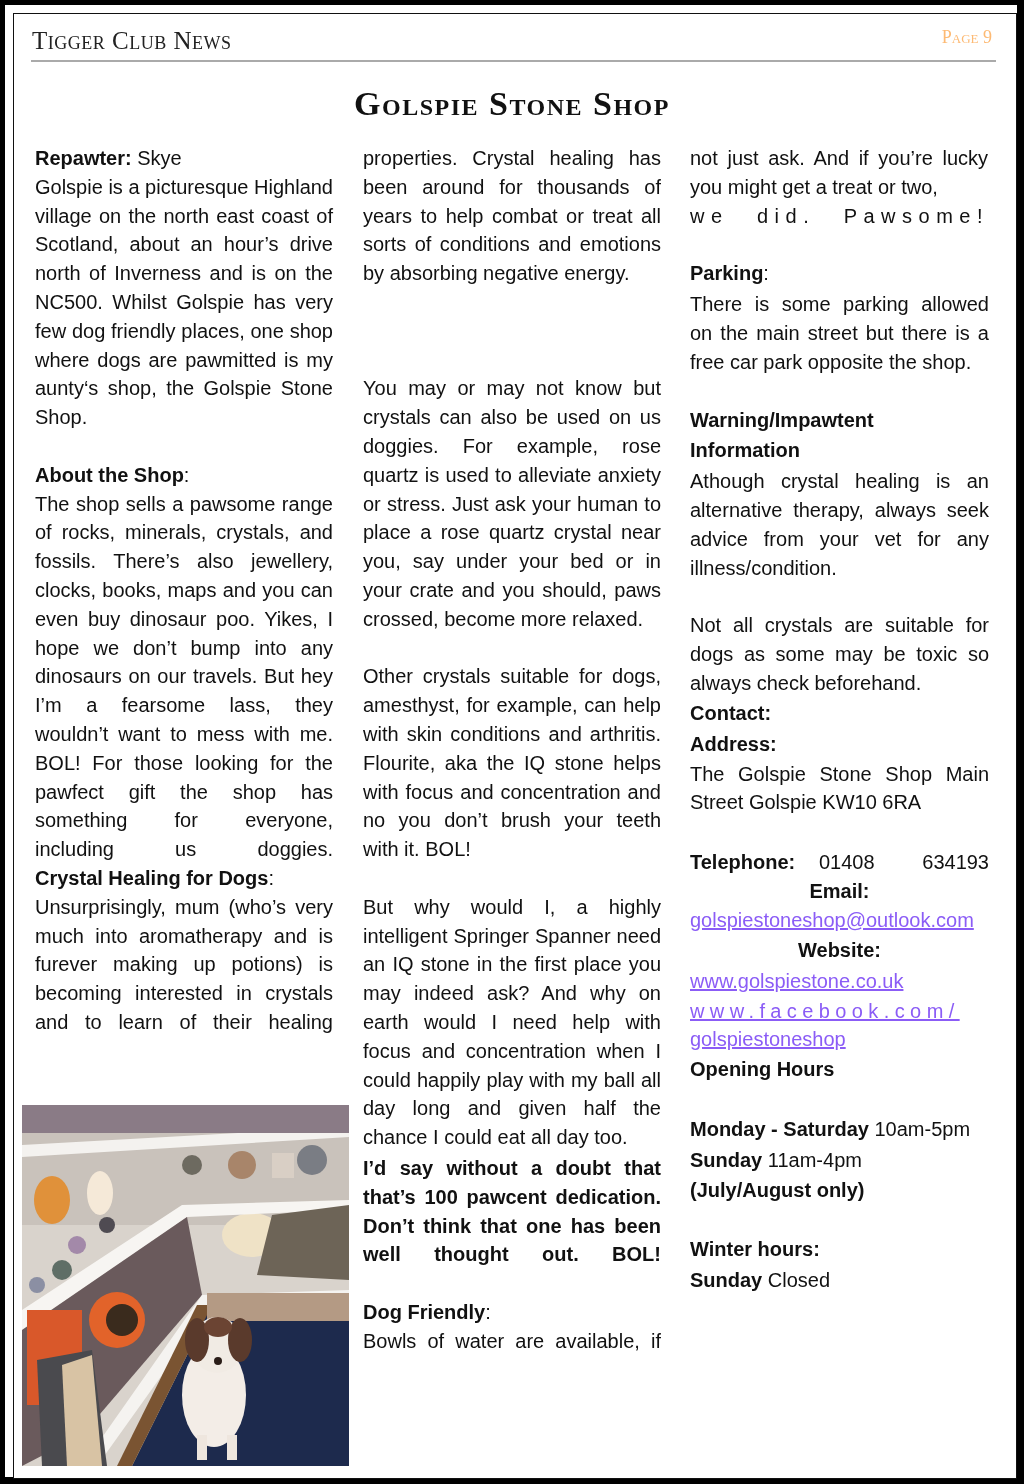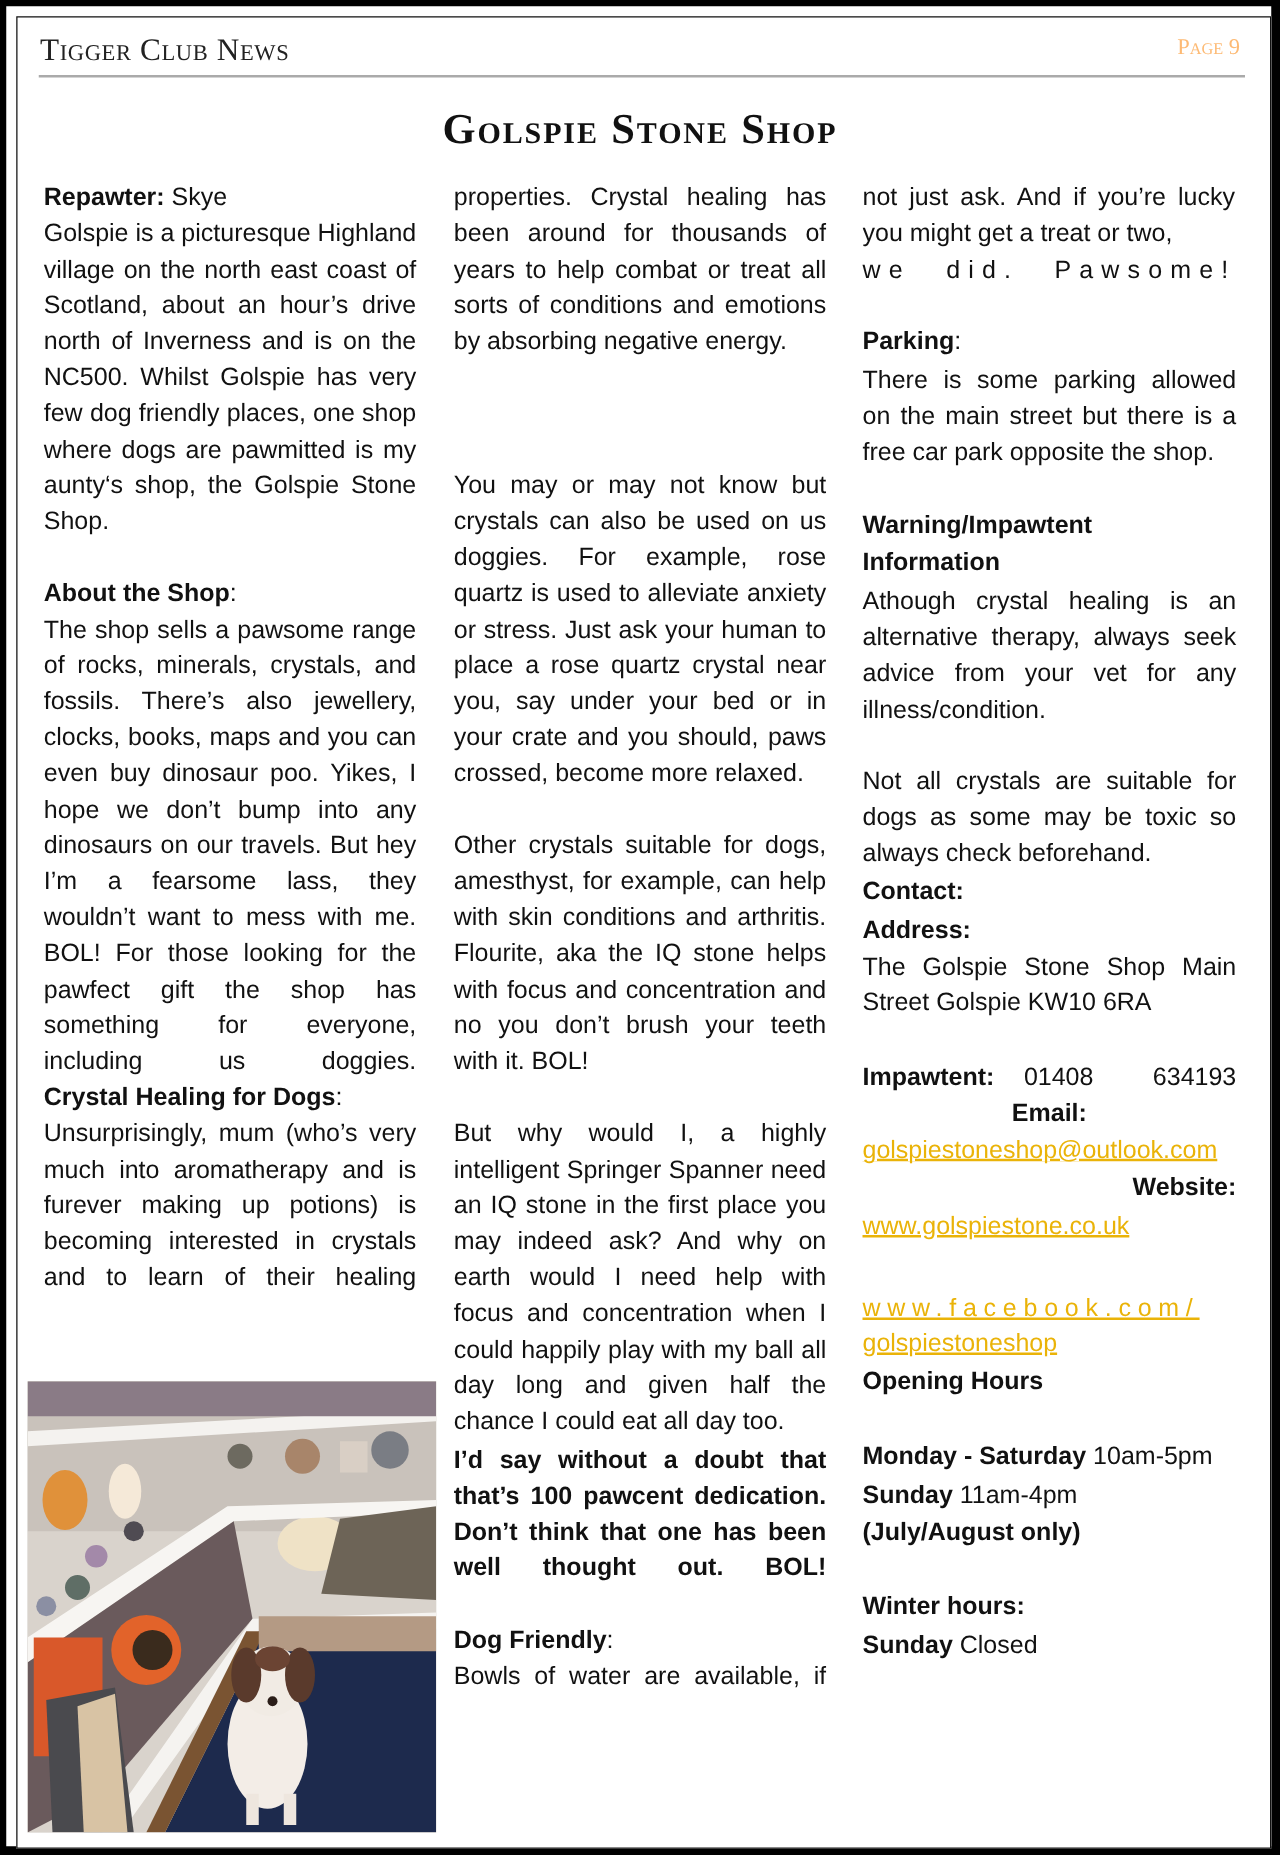--- a/index.html
+++ b/index.html
@@ -11,21 +11,21 @@
   .header-rule { position: absolute; left: 31px; top: 60px; width: 965px; height: 2px; background: #aaa; }
   .title { position: absolute; left: 0; right: 0; top: 85px; text-align: center; font-family: "Liberation Serif", serif; font-variant: small-caps; font-weight: bold; font-size: 34px; letter-spacing: 1.5px; color: #111; }
 
   .col { position: absolute; top: 144px; width: 298px; font-family: "Liberation Sans", sans-serif; font-size: 20px; line-height: 28.8px; color: #111; }
   .col p { margin: 0; text-align: justify; }
   .col .gap { height: 28.8px; }
   .c1 { left: 35px; }
   .c2 { left: 363px; }
   .c3 { left: 690px; width: 299px; }
   b, .b { font-weight: bold; }
-  a, .link { color: #eab308; text-decoration: underline; margin-top: 36px; }
+  a, .link { color: #8b5cf6; text-decoration: underline; }
   .spaced { letter-spacing: 4.2px; }
   .spaced2 { letter-spacing: 6.5px; }
   .break { word-break: break-all; }
 
   .photo { position: absolute; left: 22px; top: 1105px; width: 327px; height: 361px; overflow: hidden; background: #cfcac4; }
   .photo svg { display: block; }
 </style>
 </head>
 <body>
 
@@ -143,28 +143,28 @@
   <div class="gap"></div>
   <p style="font-weight:bold; text-align:left; width:220px; line-height:30px;">Warning/Impawtent Information</p>
   <p style="margin-top:2px;">Athough crystal healing is an alternative therapy, always seek advice from your vet for any illness/condition.</p>
   <div class="gap"></div>
   <p>Not all crystals are suitable for dogs as some may be toxic so always check beforehand.</p>
   <p style="font-weight:bold; text-align:left; line-height:31px;">Contact:</p>
   <p style="font-weight:bold; text-align:left; line-height:31px;">Address:</p>
   <p>The Golspie Stone Shop Main Street Golspie KW10 6RA</p>
   <div class="gap"></div>
   <p style="text-align-last:justify; margin-top:2px;">
-    <b>Impawtent:</b>
+    <b>Telephone:</b>
     <span style="word-spacing:24px;">01408 634193</span>
   </p>
   <p style="font-weight:bold; text-align:center;">Email:</p>
   <p class="break" style="text-align:left; line-height:29.5px;">
     <a class="link">golspiestoneshop@outlook.com</a>
   </p>
-  <p style="font-weight:bold; text-align:right; line-height:31px;">Website:</p>
+  <p style="font-weight:bold; text-align:center; line-height:31px;">Website:</p>
   <p style="text-align:left; line-height:31px;">
     <a class="link">www.golspiestone.co.uk</a>
   </p>
   <p style="text-align:left; line-height:28px;">
     <a class="link spaced" style="display:block;">
       <span style="display:block; letter-spacing:5.4px;">www.facebook.com/</span>
       <span style="display:block; letter-spacing:0;">golspiestoneshop</span>
     </a>
   </p>
   <p style="font-weight:bold; text-align:left; line-height:32px;">Opening Hours</p>

